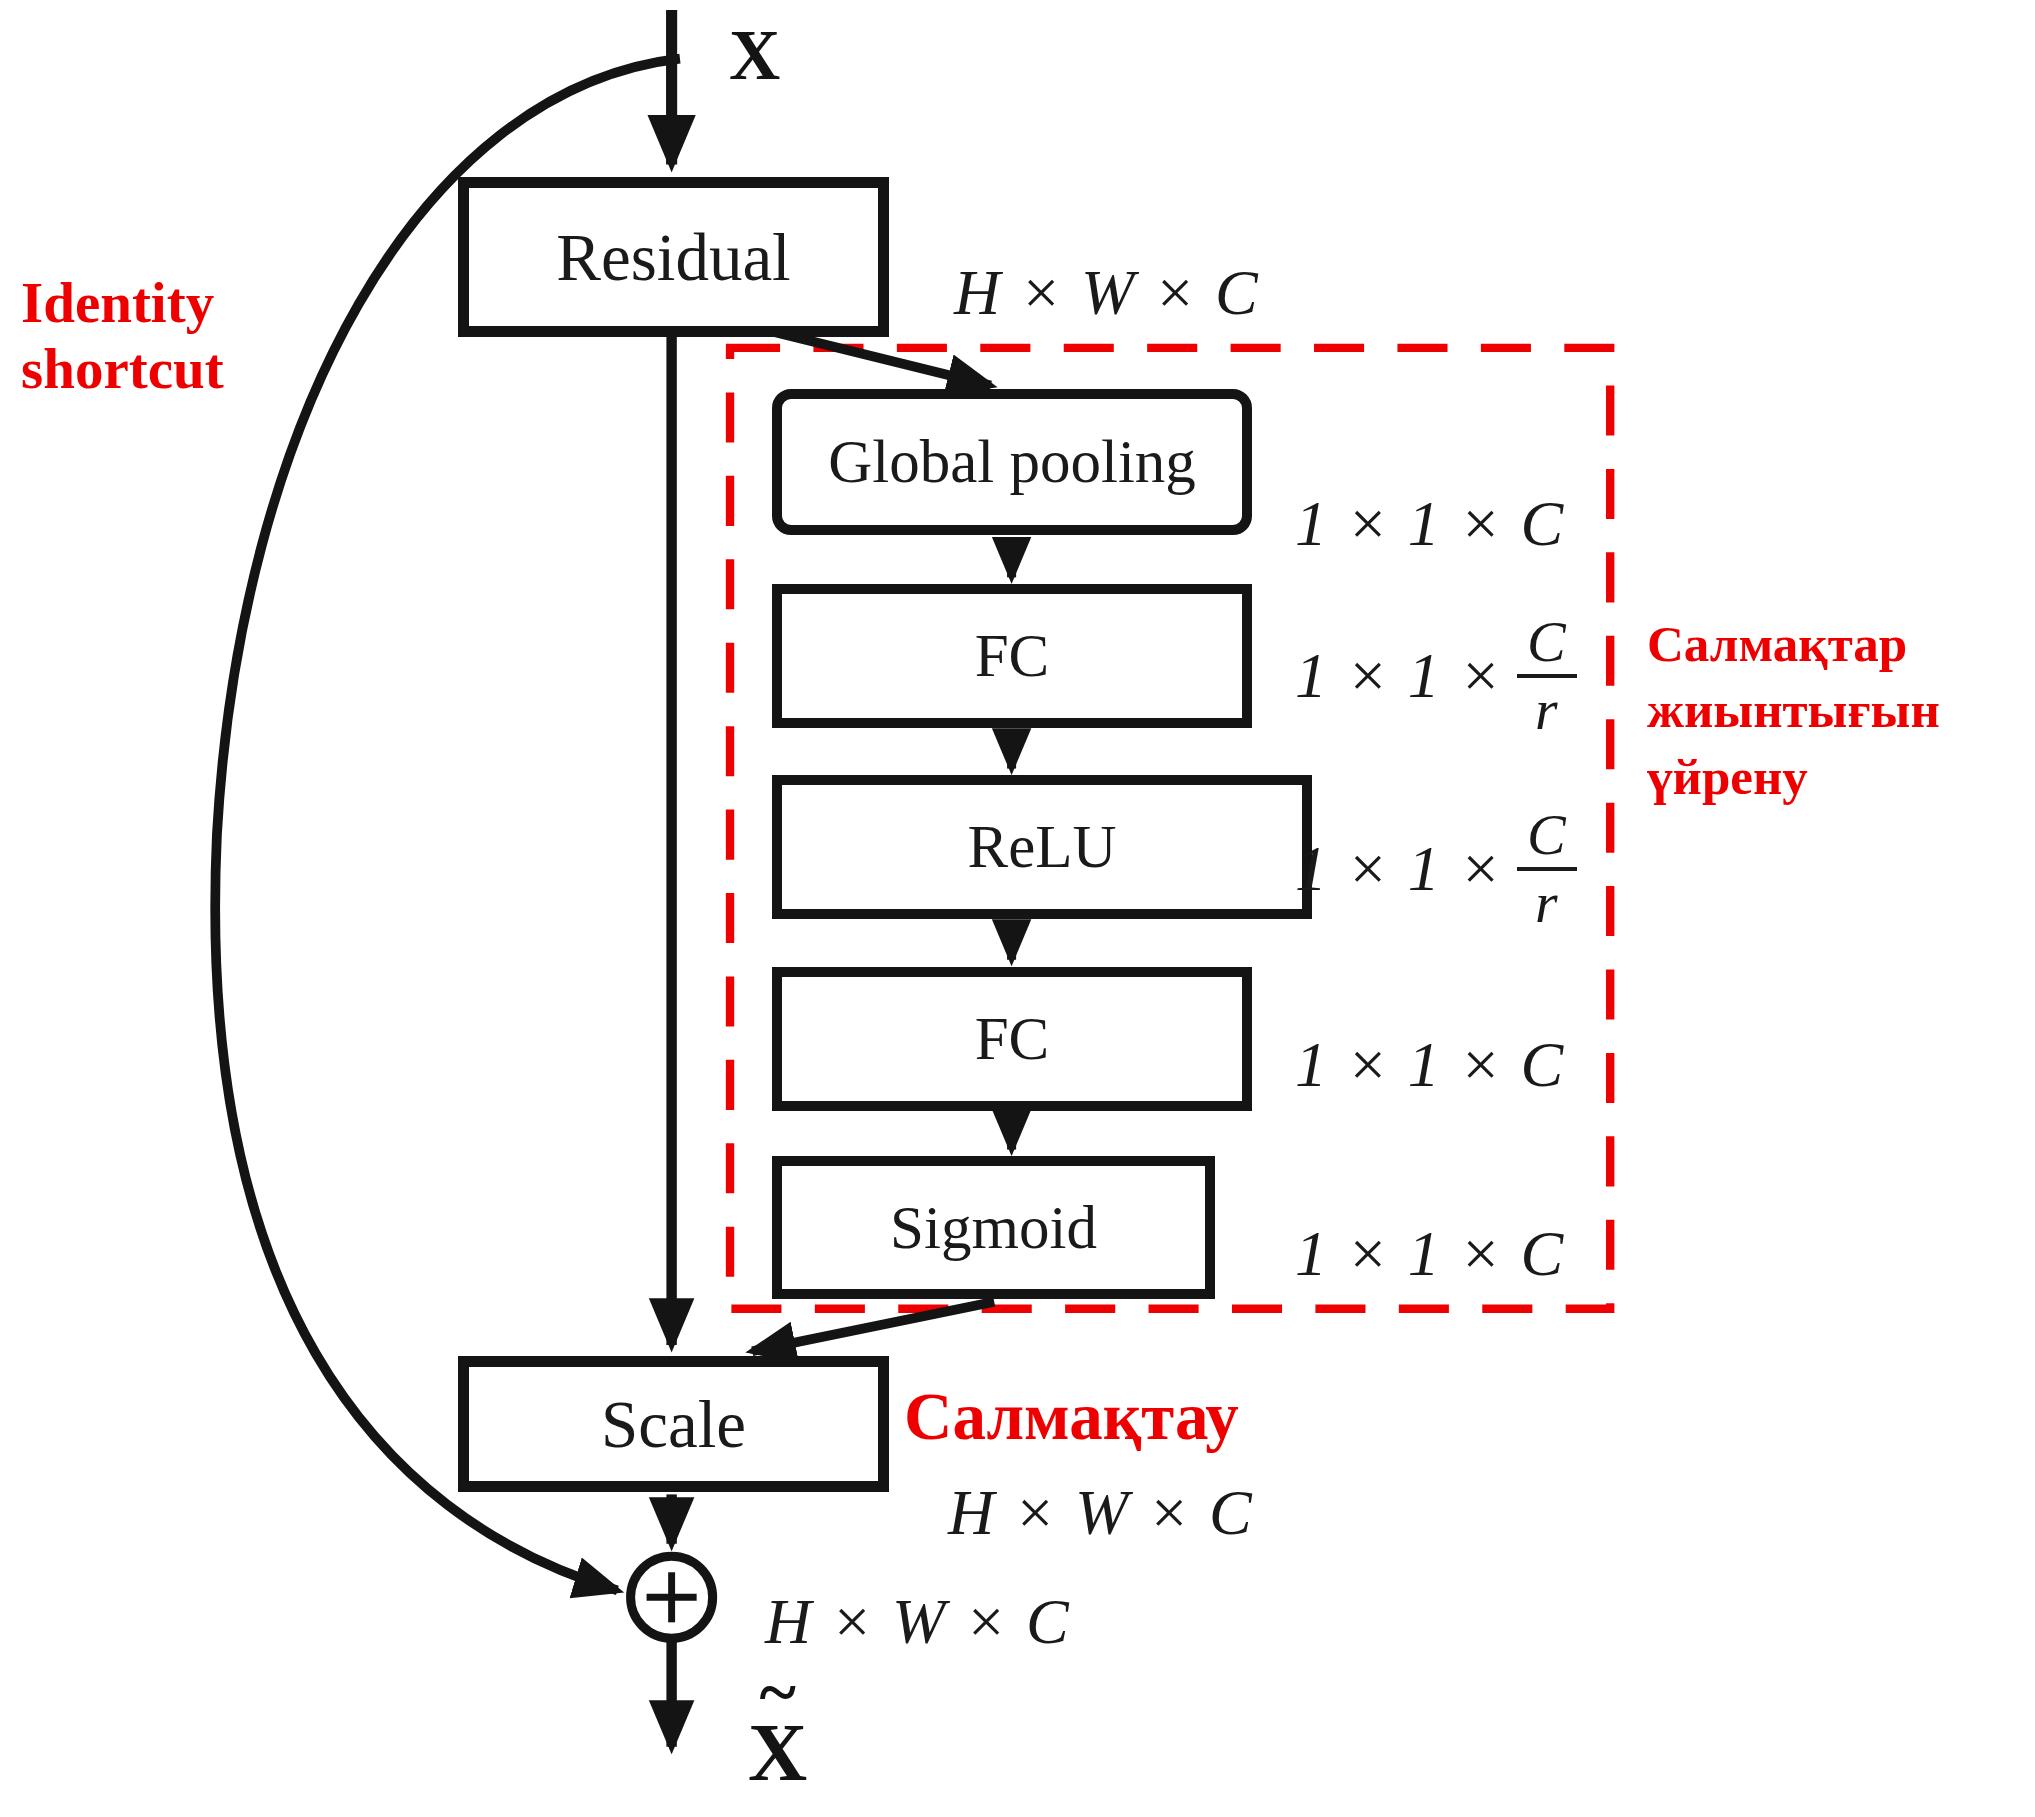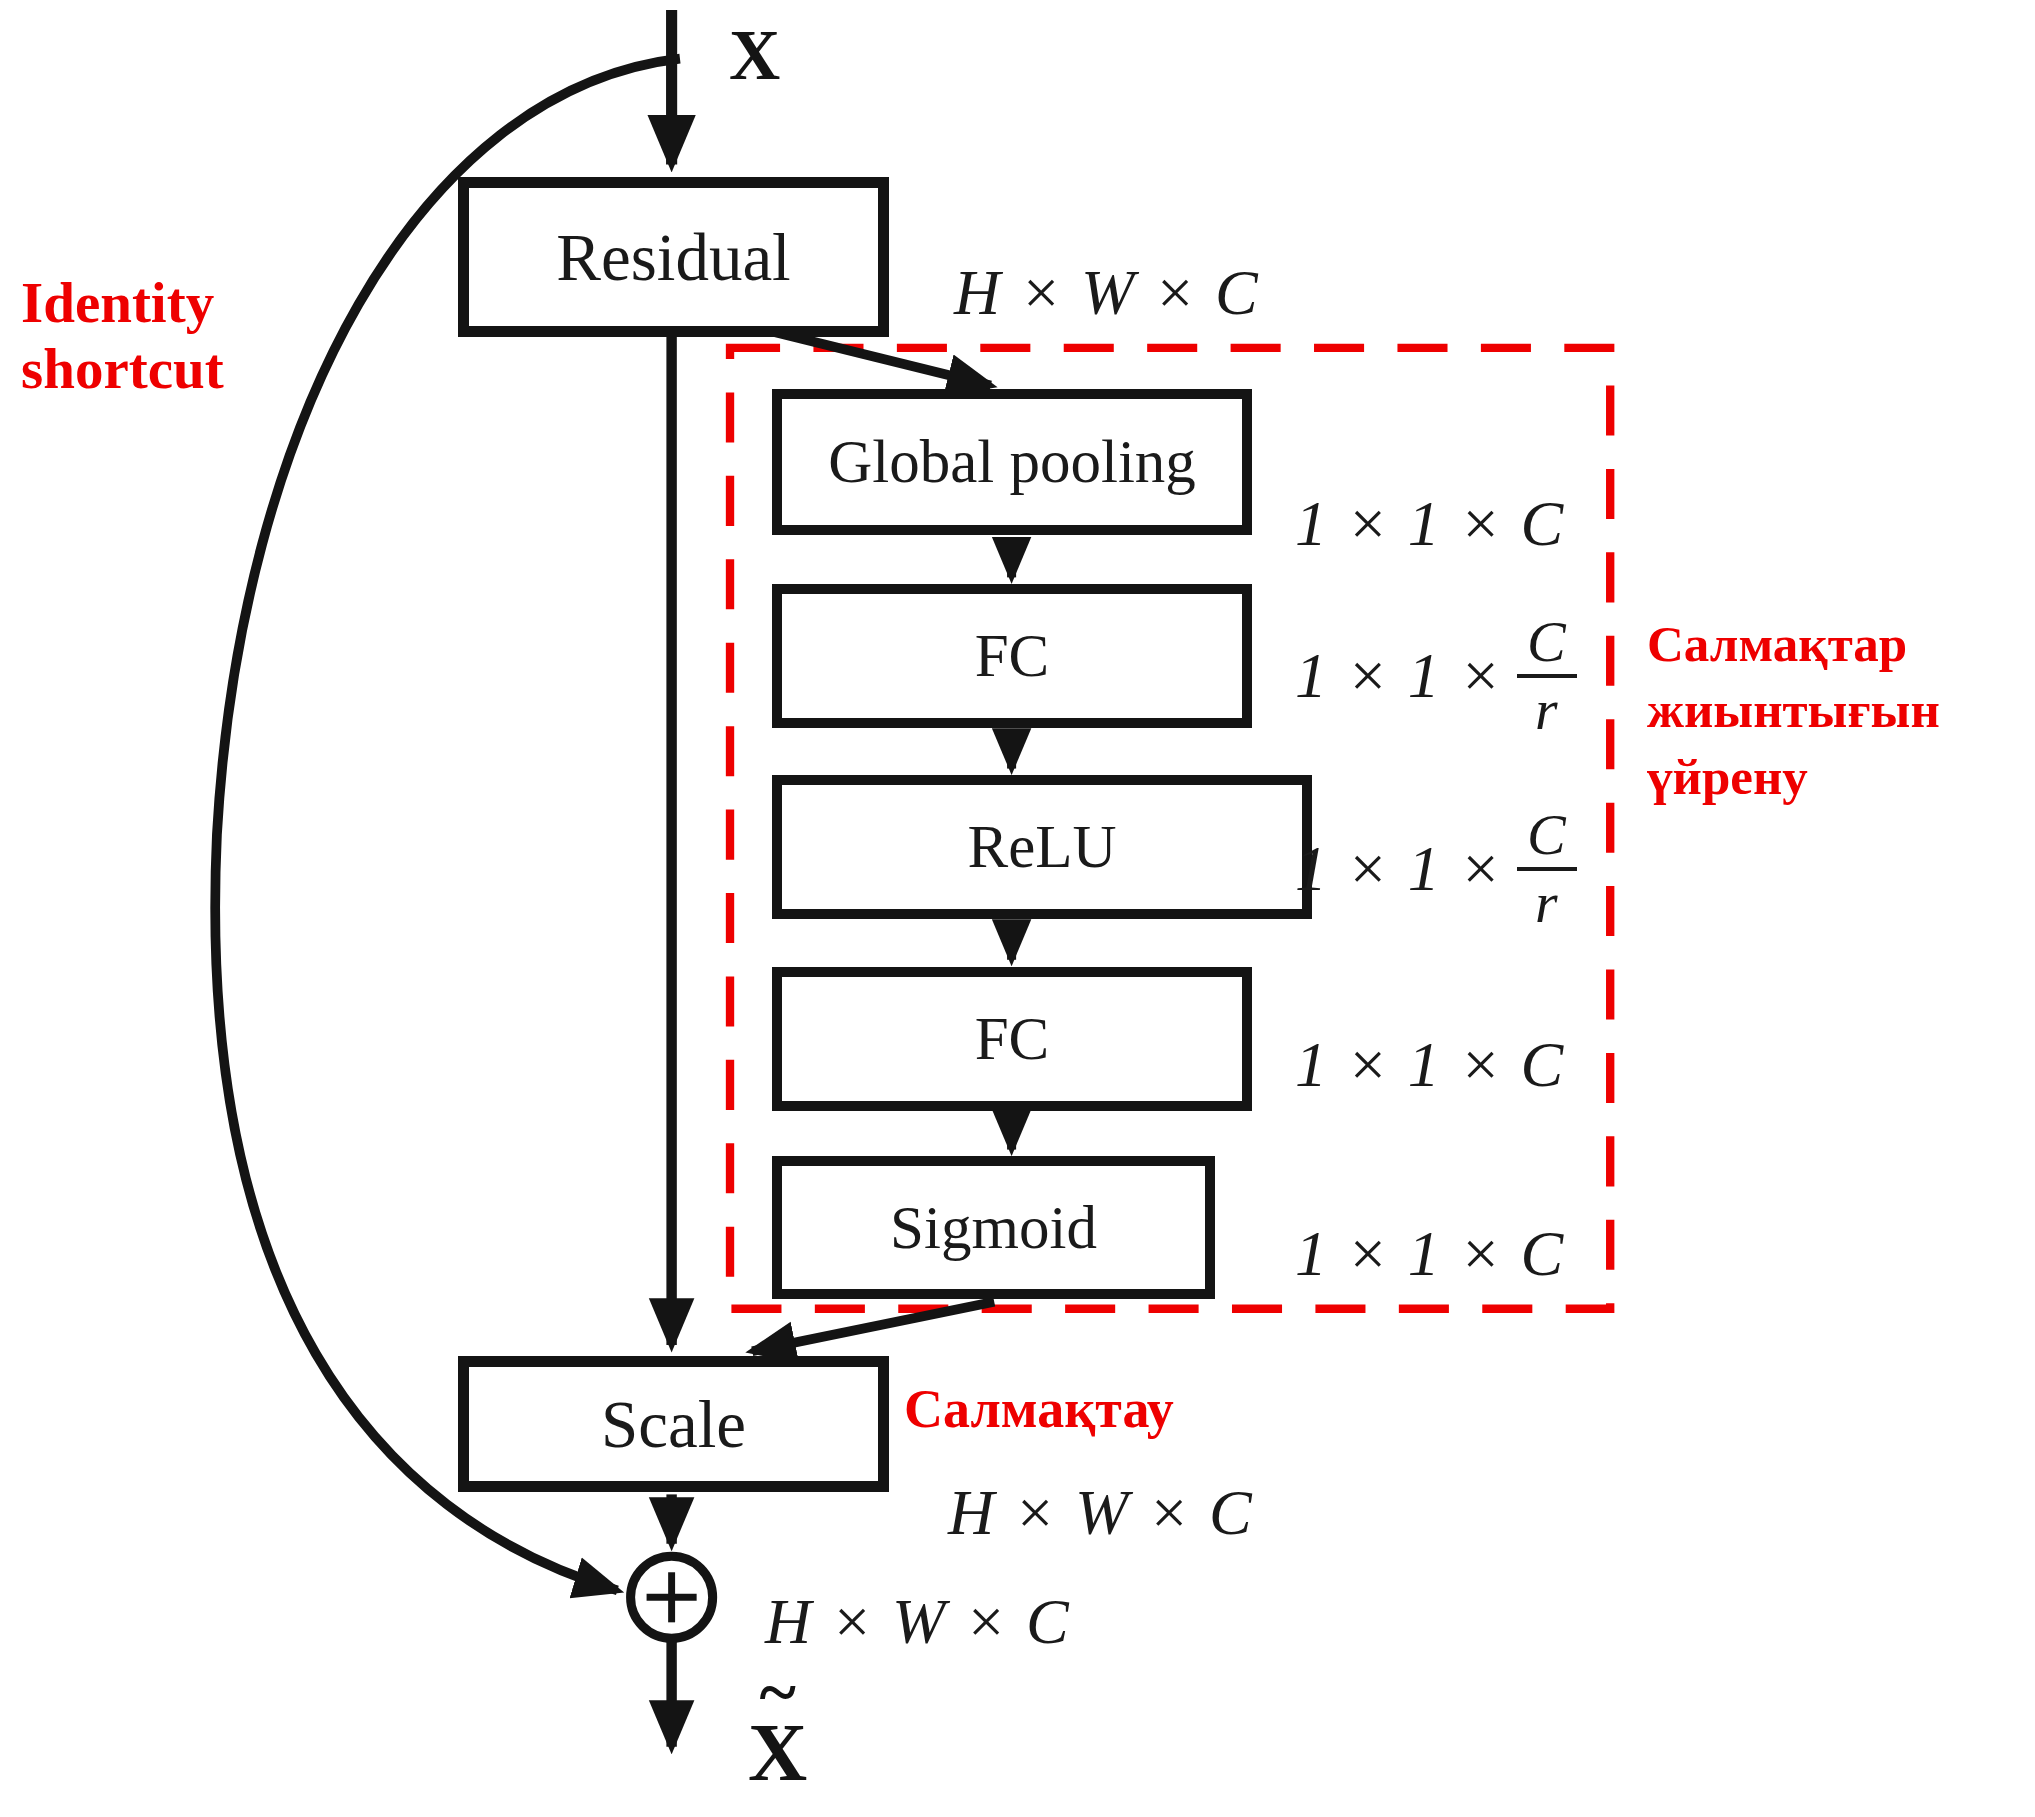--- a/index.html
+++ b/index.html
@@ -99,21 +99,21 @@
   <div class="xin">X</div>
 
   <div class="redlabel" style="left:21px;top:270px;font-size:57px;line-height:1.16;">Identity
 shortcut</div>
 
   <div class="box big" style="left:458px;top:177px;width:431px;height:160px;">
     <span class="boxlabel large">Residual</span>
   </div>
   <div class="mathlabel" style="left:954px;top:256px;">H × W × C</div>
 
-  <div class="box" style="left:772px;top:389px;width:480px;height:146px;">
+  <div class="box" style="left:772px;top:389px;width:480px;height:146px;border-radius:19px;">
     <span class="boxlabel">Global pooling</span>
   </div>
   <div class="mathlabel" style="left:1295px;top:487px;">1 × 1 × C</div>
 
   <div class="box" style="left:772px;top:584px;width:480px;height:144px;">
     <span class="boxlabel">FC</span>
   </div>
   <div class="dimfrac" style="left:1295px;top:612px;">
     <span>1 × 1 ×</span>
     <span class="frac">
@@ -143,21 +143,21 @@
   </div>
   <div class="mathlabel" style="left:1295px;top:1217px;">1 × 1 × C</div>
 
   <div class="redlabel" style="left:1647px;top:611px;font-size:51px;line-height:1.3;">Салмақтар
 жиынтығын
 үйрену</div>
 
   <div class="box big" style="left:458px;top:1356px;width:431px;height:136px;">
     <span class="boxlabel large">Scale</span>
   </div>
-  <div class="redlabel" style="left:904px;top:1380px;font-size:54px;line-height:1.1;">Салмақтау</div>
+  <div class="redlabel" style="left:904px;top:1380px;font-size:67px;line-height:1.1;">Салмақтау</div>
   <div class="mathlabel" style="left:948px;top:1476px;">H × W × C</div>
 
   <div class="mathlabel" style="left:765px;top:1585px;">H × W × C</div>
 
   <div class="xout">
     <span class="accent">~</span>
     <span class="base">X</span>
   </div>
 
 </div>

